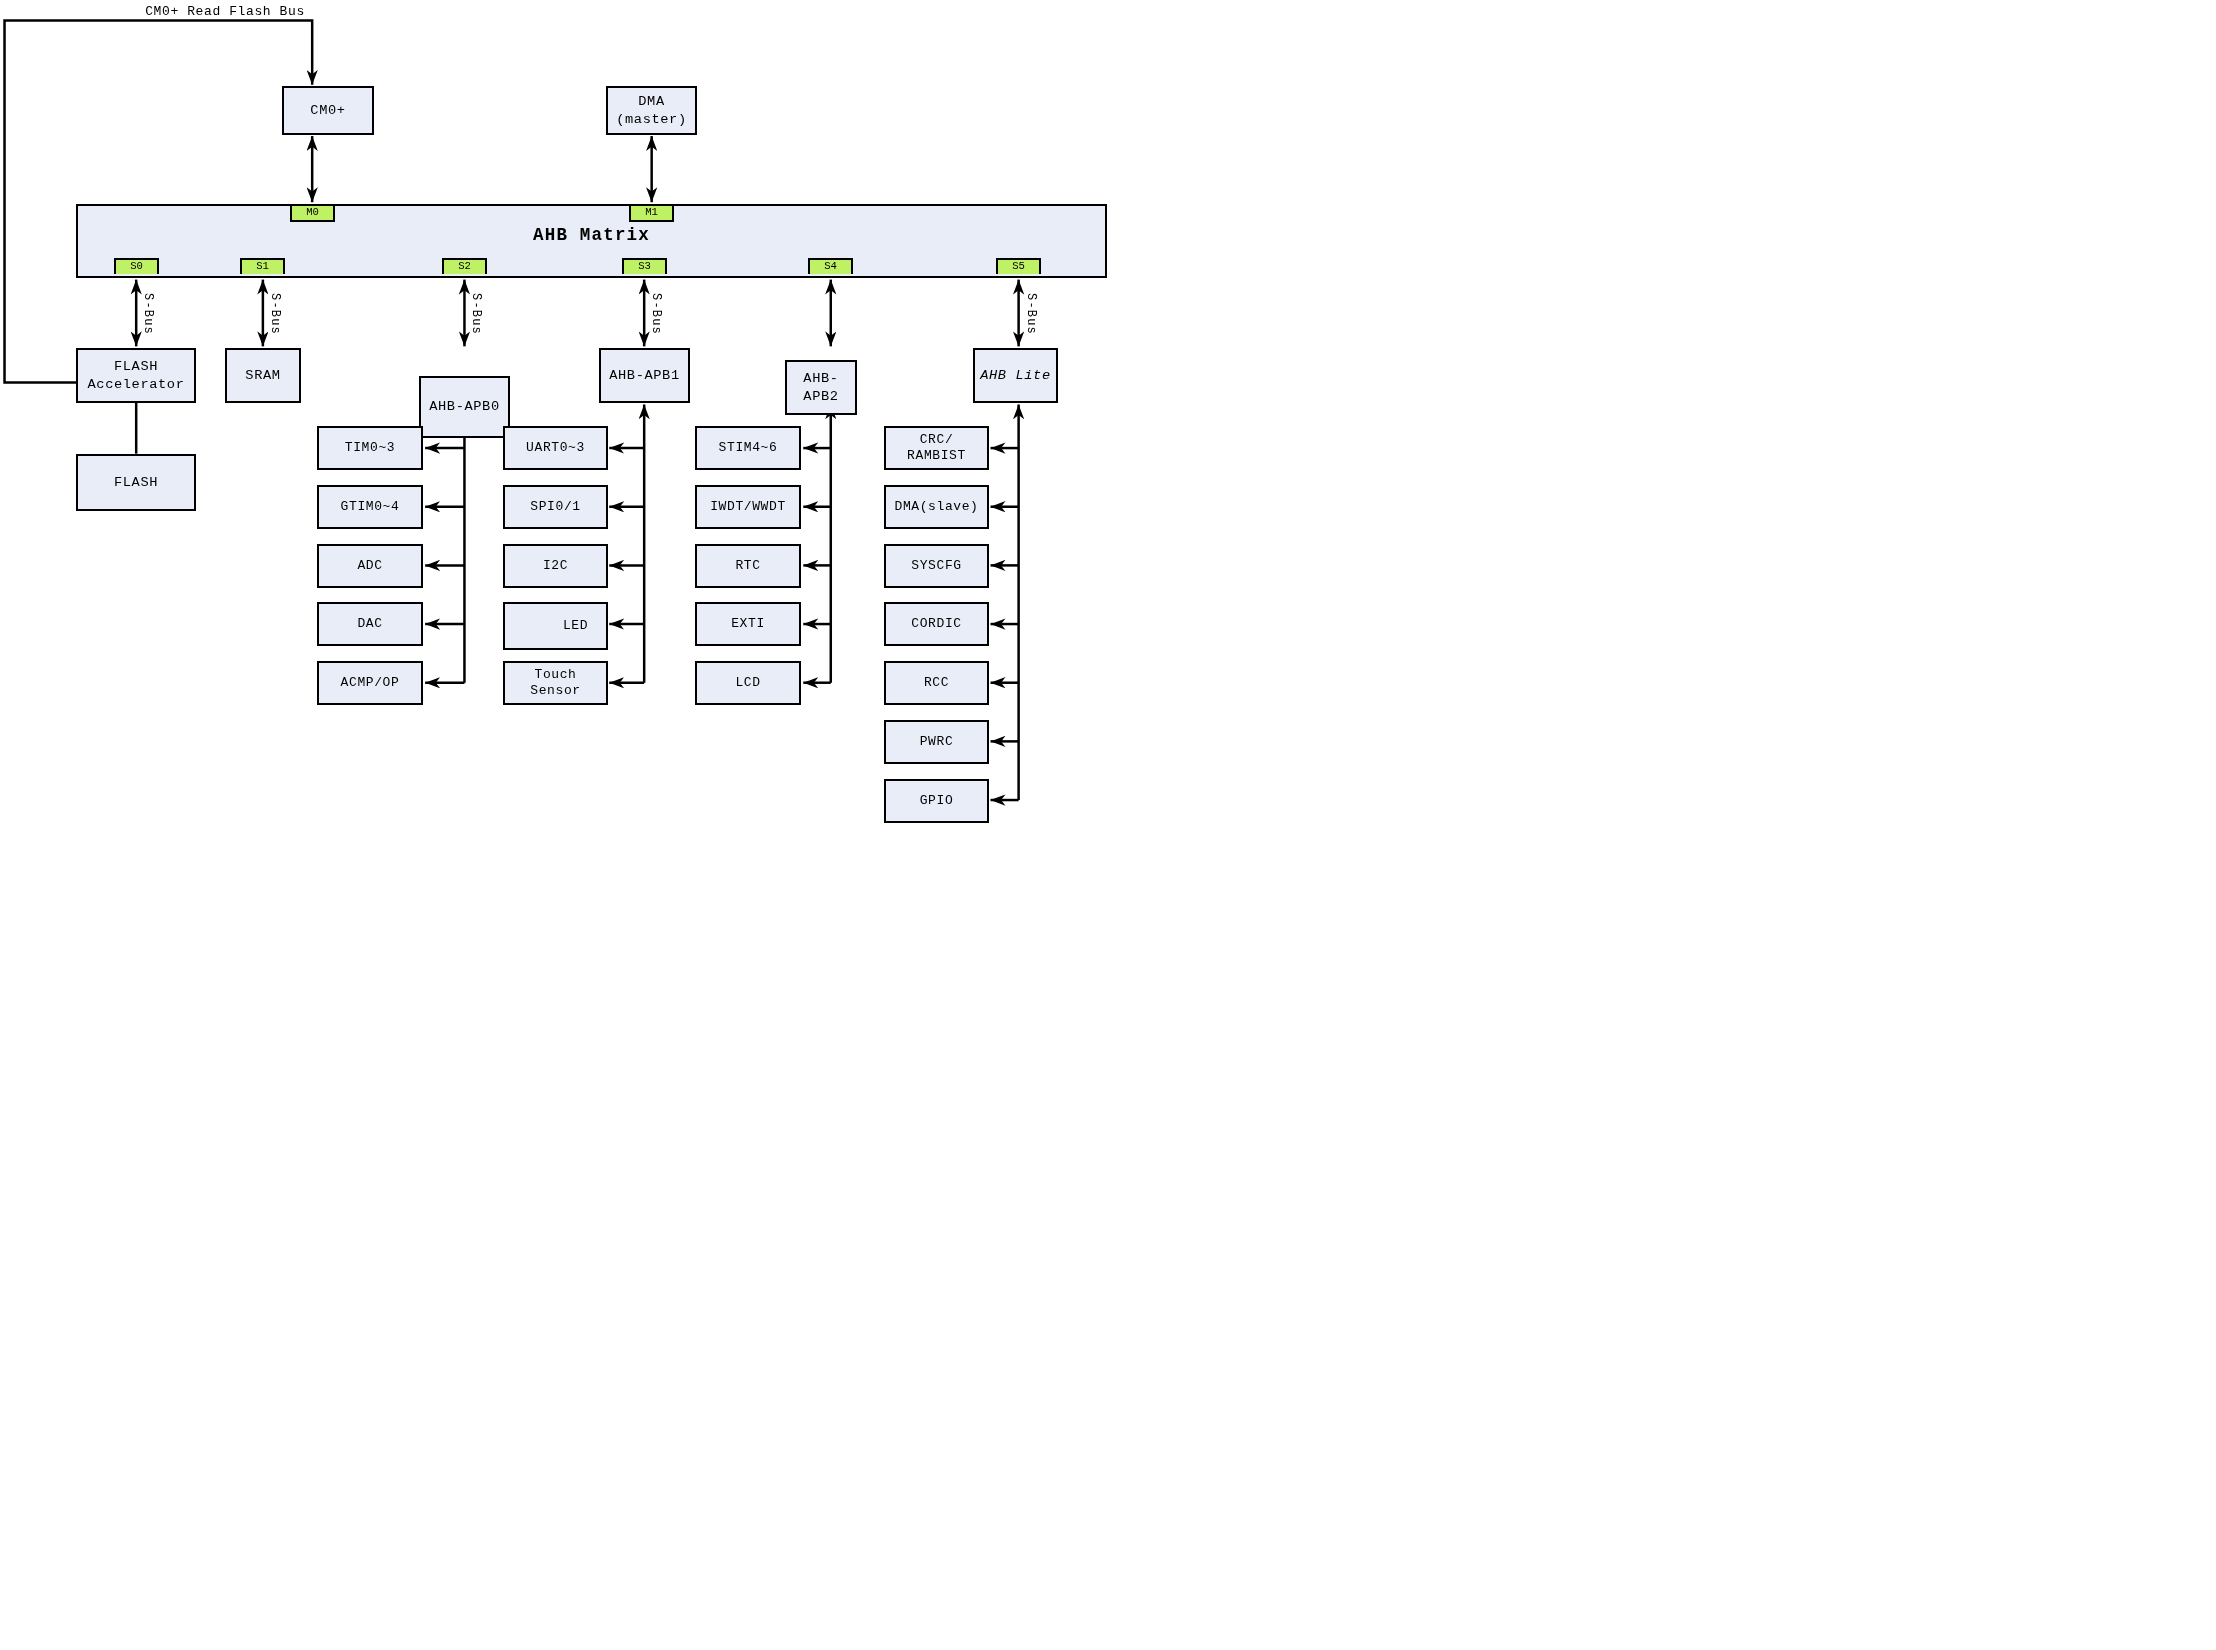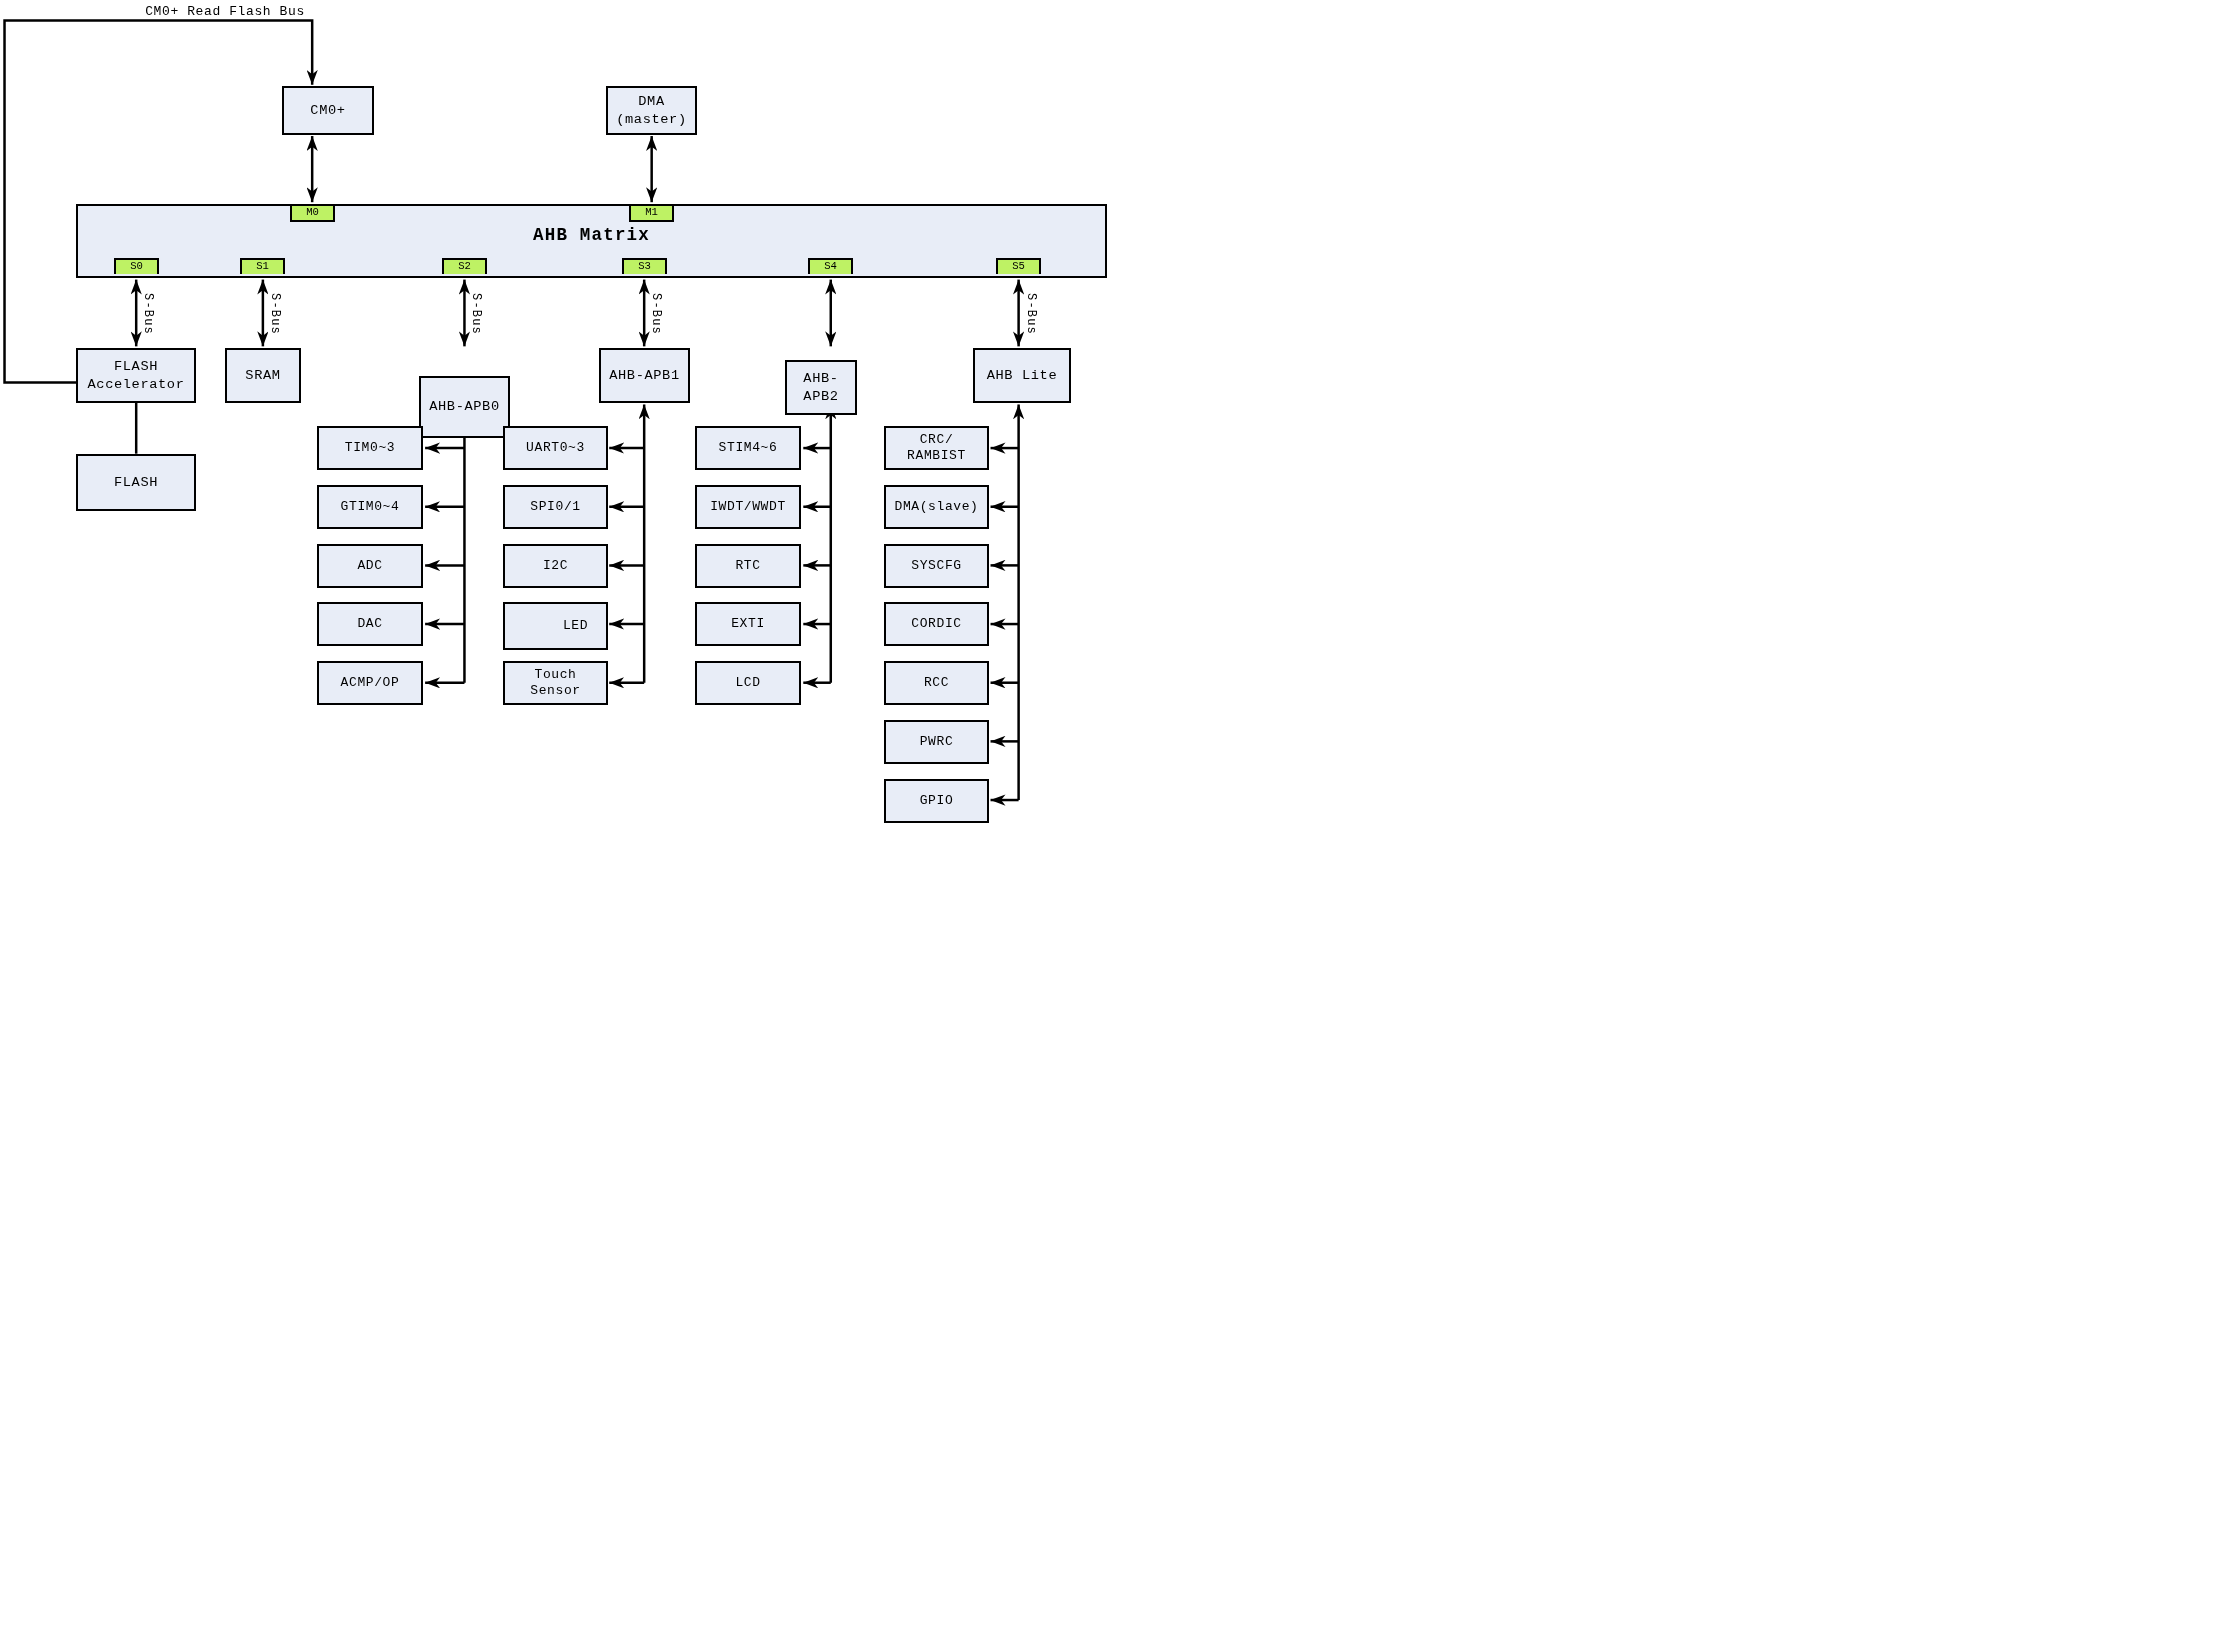--- a/index.html
+++ b/index.html
@@ -116,21 +116,21 @@
   <div class="sbus" style="left:483px;">S-Bus</div>
   <div class="sbus" style="left:663px;">S-Bus</div>
   <div class="sbus" style="left:1038px;">S-Bus</div>
 
   <div class="box bridge" style="left:76px;top:348px;width:120px;height:55px;">FLASH
 Accelerator</div>
   <div class="box bridge" style="left:225px;top:348px;width:76px;height:55px;">SRAM</div>
   <div class="box bridge" style="left:419px;top:348px;width:91px;height:62px;margin-top:28px;">AHB-APB0</div>
   <div class="box bridge" style="left:599px;top:348px;width:91px;height:55px;">AHB-APB1</div>
   <div class="box bridge" style="left:785px;top:360px;width:72px;height:55px;">AHB-APB2</div>
-  <div class="box bridge" style="left:973px;top:348px;width:98px;height:55px;">AHB Lite</div>
+  <div class="box bridge" style="left:973px;top:348px;width:85px;height:55px;font-style:italic;">AHB Lite</div>
 
   <div class="box" style="left:76px;top:454px;width:120px;height:57px;font-size:13.7px;">FLASH</div>
 
   <div class="box" style="left:317px;top:426px;width:106px;height:44px;">TIM0~3</div>
   <div class="box" style="left:317px;top:485px;width:106px;height:44px;">GTIM0~4</div>
   <div class="box" style="left:317px;top:544px;width:106px;height:44px;">ADC</div>
   <div class="box" style="left:317px;top:602px;width:106px;height:44px;">DAC</div>
   <div class="box" style="left:317px;top:661px;width:106px;height:44px;">ACMP/OP</div>
 
   <div class="box" style="left:503px;top:426px;width:105px;height:44px;">UART0~3</div>

